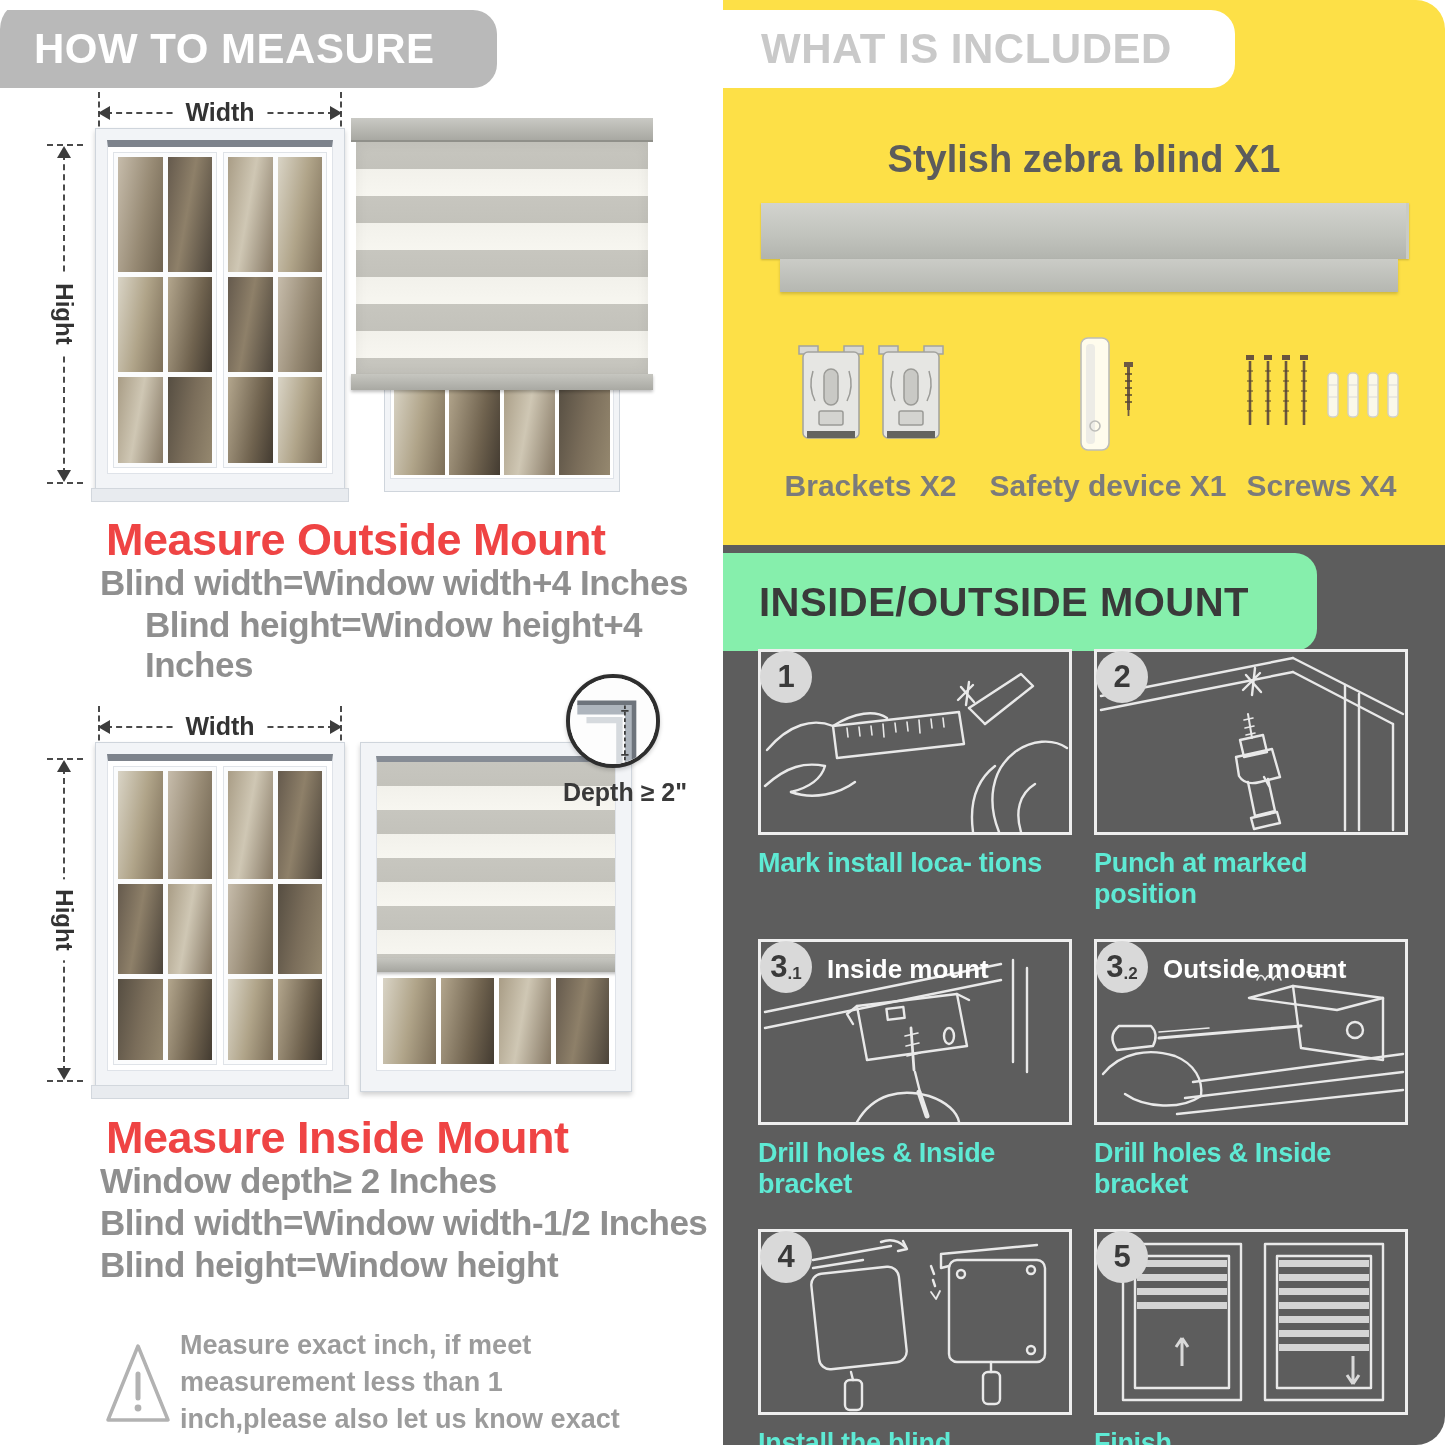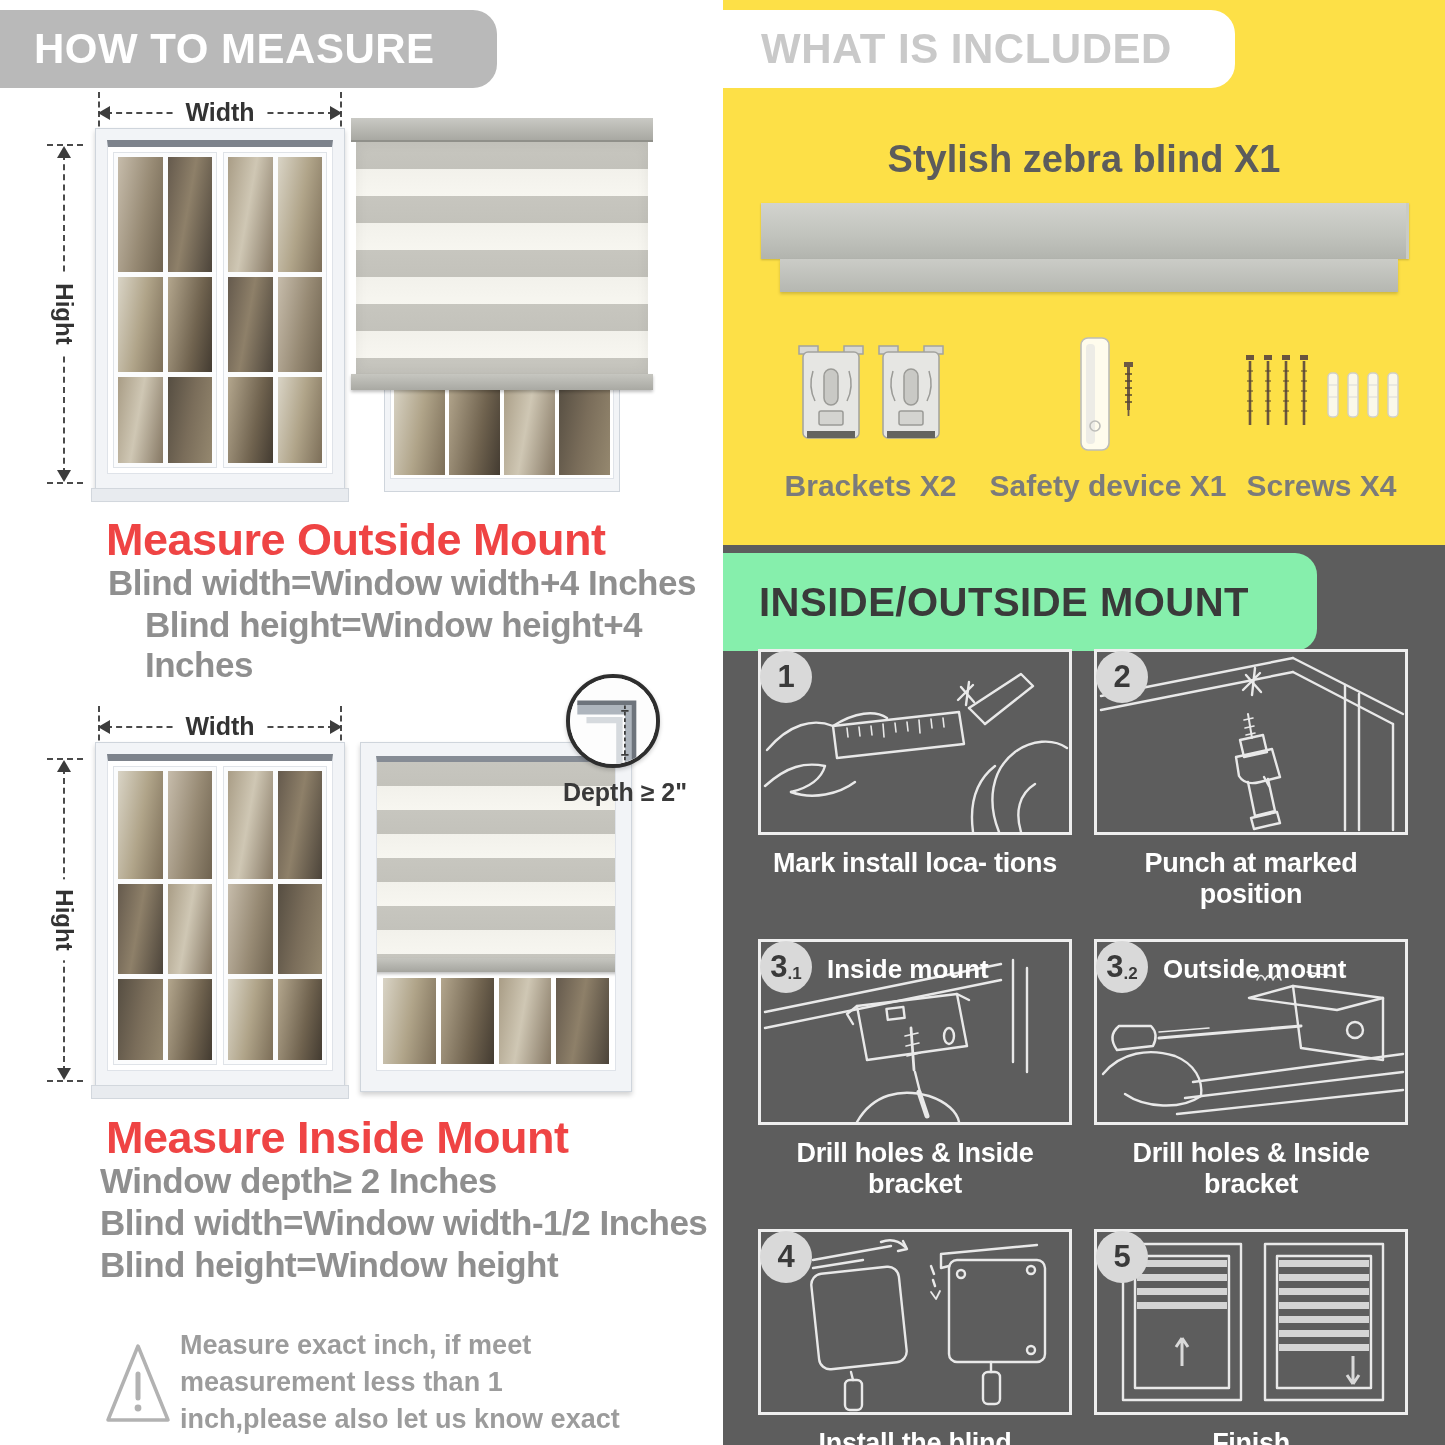--- a/index.html
+++ b/index.html
@@ -1,18 +1,18 @@
 <!DOCTYPE html>
 <html><head>
 <meta charset="utf-8">
 <style>
   html,body{margin:0;padding:0;background:#fff;}
   *{box-sizing:border-box;}
   .canvas{position:relative;width:1445px;height:1445px;background:#fff;overflow:hidden;
-          font-family:"Liberation Sans","DejaVu Sans",sans-serif;}
+          font-family:"Liberation Sans","DejaVu Sans",sans-serif;border-radius:29px;}
 
   
   .bar{position:absolute;display:flex;align-items:center;font-weight:bold;letter-spacing:.5px;}
   .bar-left{left:0;top:10px;width:497px;height:78px;background:#b9b9b9;color:#ffffff;
             border-radius:0 24px 24px 0;font-size:42px;padding-left:34px;}
   .bar-included{left:0;top:10px;width:512px;height:78px;background:#ffffff;color:#c9c9c9;
             border-radius:0 24px 24px 0;font-size:42px;padding-left:38px;}
   .bar-mount{left:0;top:8px;width:594px;height:98px;background:#86efac;color:#3a3a3a;
             border-radius:0 22px 22px 0;font-size:40px;padding-left:36px;}
 
@@ -107,21 +107,21 @@
 
   .mount-panel{position:absolute;left:0;top:545px;width:722px;height:900px;background:#5d5d5d;}
   .steps{position:absolute;left:35px;top:104px;display:grid;
          grid-template-columns:314px 314px;column-gap:22px;row-gap:29px;}
   .step .frame{position:relative;width:314px;height:186px;border:3px solid #eeeeee;}
   .badge{position:absolute;left:-1px;top:-1px;width:52px;height:52px;border-radius:50%;
          background:#d9d9d9;color:#3a3a3a;font-weight:bold;font-size:31px;
          display:flex;align-items:center;justify-content:center;}
   .badge .sub{font-size:17px;margin-top:14px;}
   .step-title{position:absolute;left:66px;top:12px;font-size:26px;font-weight:bold;color:#fff;}
-  .caption{margin-top:13px;font-size:27px;font-weight:bold;color:#ffffff;letter-spacing:-.3px;text-align:center;}
+  .caption{margin-top:13px;font-size:27px;font-weight:bold;color:#5eead4;letter-spacing:-.3px;}
   .frame svg{position:absolute;left:0;top:0;width:100%;height:100%;}
 </style>
 </head>
 <body>
 
 <div class="canvas">
 
   <div class="left-col">
 
     <div class="bar bar-left">
@@ -175,21 +175,21 @@
           <div class="pane pe"></div>
           <div class="pane pf"></div>
         </div>
       </div>
       <div class="cassette"></div>
       <div class="stripes" style="height:232px;"></div>
       <div class="rail" style="top:256px;"></div>
     </div>
 
     <h2 class="mount-heading" style="left:100px;top:508px;">Measure Outside Mount</h2>
-    <p class="rule-line" style="left:108px;top:563px;">Blind width=Window width+4 Inches</p>
+    <p class="rule-line" style="left:100px;top:563px;">Blind width=Window width+4 Inches</p>
     <p class="rule-line" style="left:100px;top:605px;margin-left:45px;">Blind height=Window height+4 Inches</p>
 
     <div class="measure-w" style="left:98px;top:718px;width:244px;">
       <span class="tick-v" style="left:0;"></span>
       <span class="tick-v" style="right:0;"></span>
       <span class="mline"></span>
       <span class="ah ah-l"></span>
       <span class="ah ah-r"></span>
       <span class="mlabel">Width</span>
     </div>

